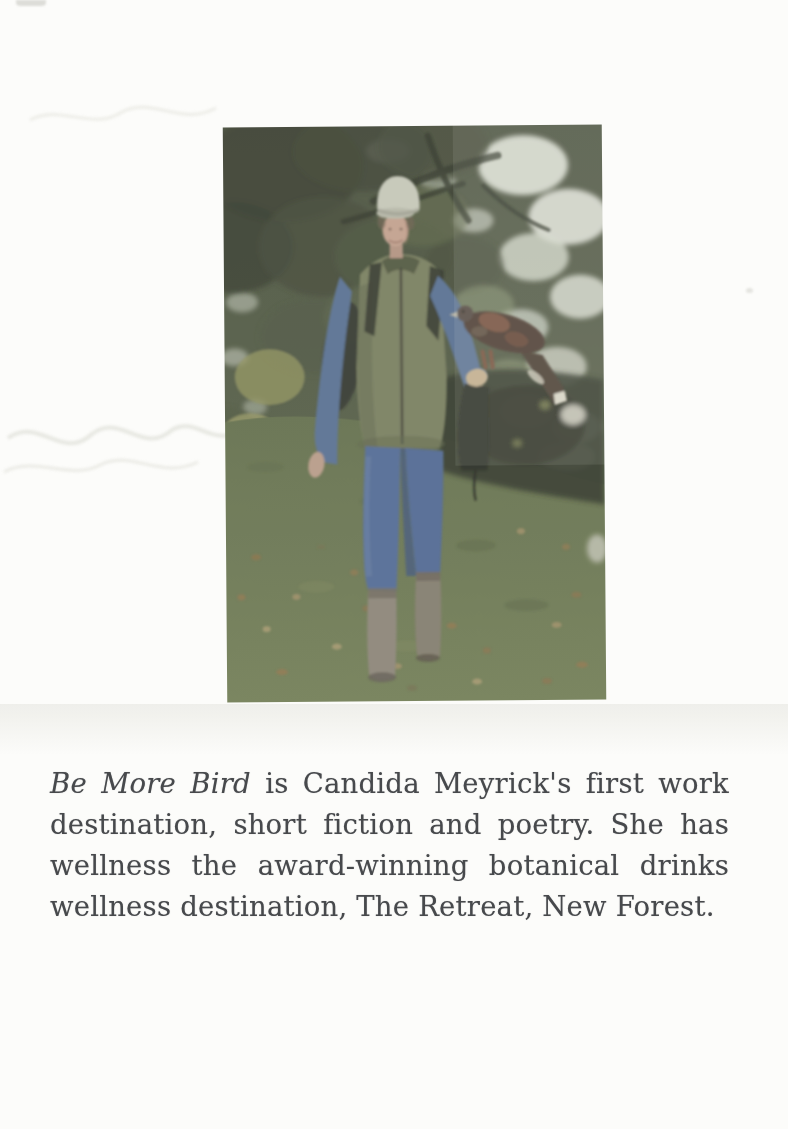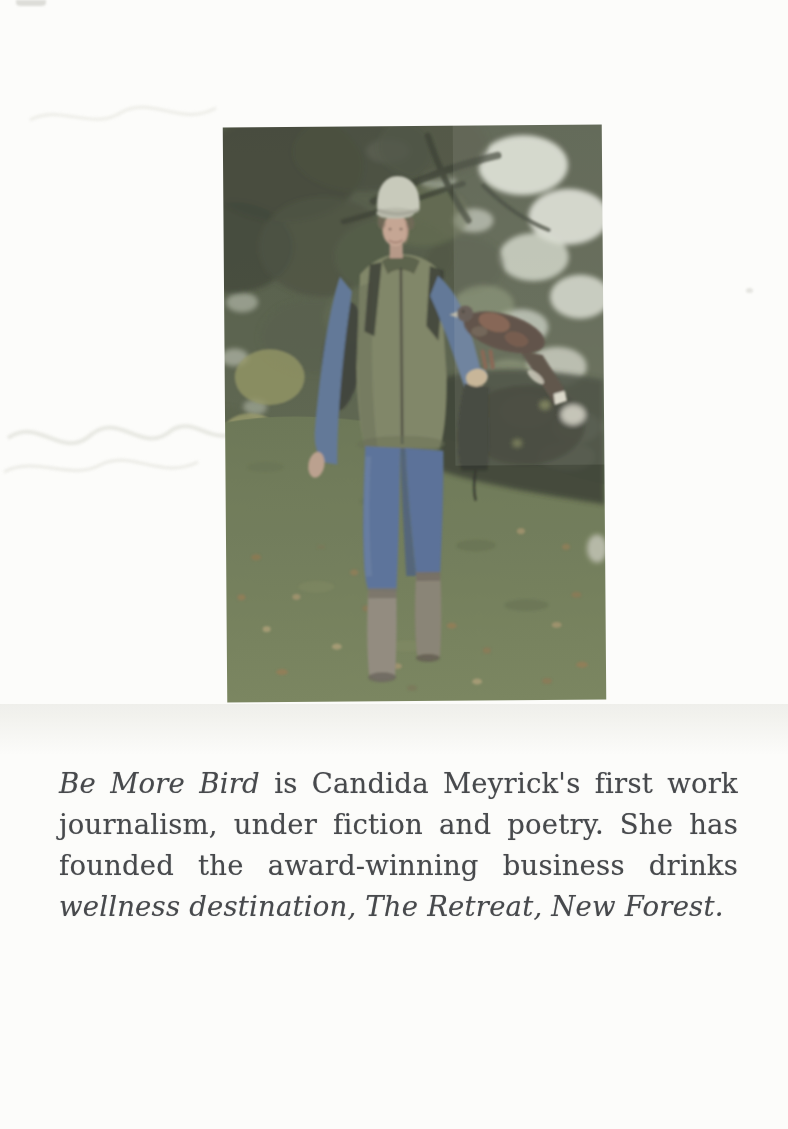--- a/index.html
+++ b/index.html
@@ -17,25 +17,25 @@
   .right-dot{position:absolute;left:746px;top:288px;width:7px;height:5px;
     background:#e4e4df;border-radius:50%;filter:blur(1px);}
 
   
   .photo-wrap{position:absolute;left:225px;top:126px;width:379px;height:575px;
     transform:rotate(-.45deg);}
   .photo{width:379px;height:575px;display:block;
     filter:blur(.55px) saturate(.82) brightness(1.03) contrast(.95);}
 
   
-  .bio{position:absolute;left:59px;top:763px;width:679px;color:#47494c;
+  .bio{position:absolute;left:50px;top:763px;width:679px;color:#47494c;
     font-size:27.5px;line-height:41px;letter-spacing:.2px;
     text-shadow:0 0 1px rgba(70,72,76,.35);}
   .bio-line{text-align:justify;text-align-last:justify;white-space:normal;}
-  .bio-line-last{text-align-last:left;font-style:italic;}
+  .bio-line-last{text-align-last:left;}
   .it{font-style:italic;}
 </style>
 </head>
 <body>
 
 <div class="page">
 
   <div class="corner-smudge"></div>
 
   <svg class="ghost-writing" viewBox="0 0 788 1129" aria-hidden="true">
@@ -217,18 +217,18 @@
     <rect x="230" y="0" width="149" height="340" fill="#dfe2d6" opacity=".10"></rect>
     <rect width="379" height="575" fill="#eceee4" opacity=".07"></rect>
   </svg>
   </div>
 
   <div class="scan-band"></div>
   <div class="right-dot"></div>
 
   <div class="bio">
     <div class="bio-line"><span class="it">Be More Bird</span> <span>is Candida Meyrick's first work</span></div>
-    <div class="bio-line">journalism, under fiction and poetry. She has</div>
-    <div class="bio-line">founded the award-winning business drinks</div>
+    <div class="bio-line">destination, short fiction and poetry. She has</div>
+    <div class="bio-line">wellness the award-winning botanical drinks</div>
     <div class="bio-line bio-line-last">wellness destination, The Retreat, New Forest.</div>
   </div>
 
 </div>
 
 </body></html>

